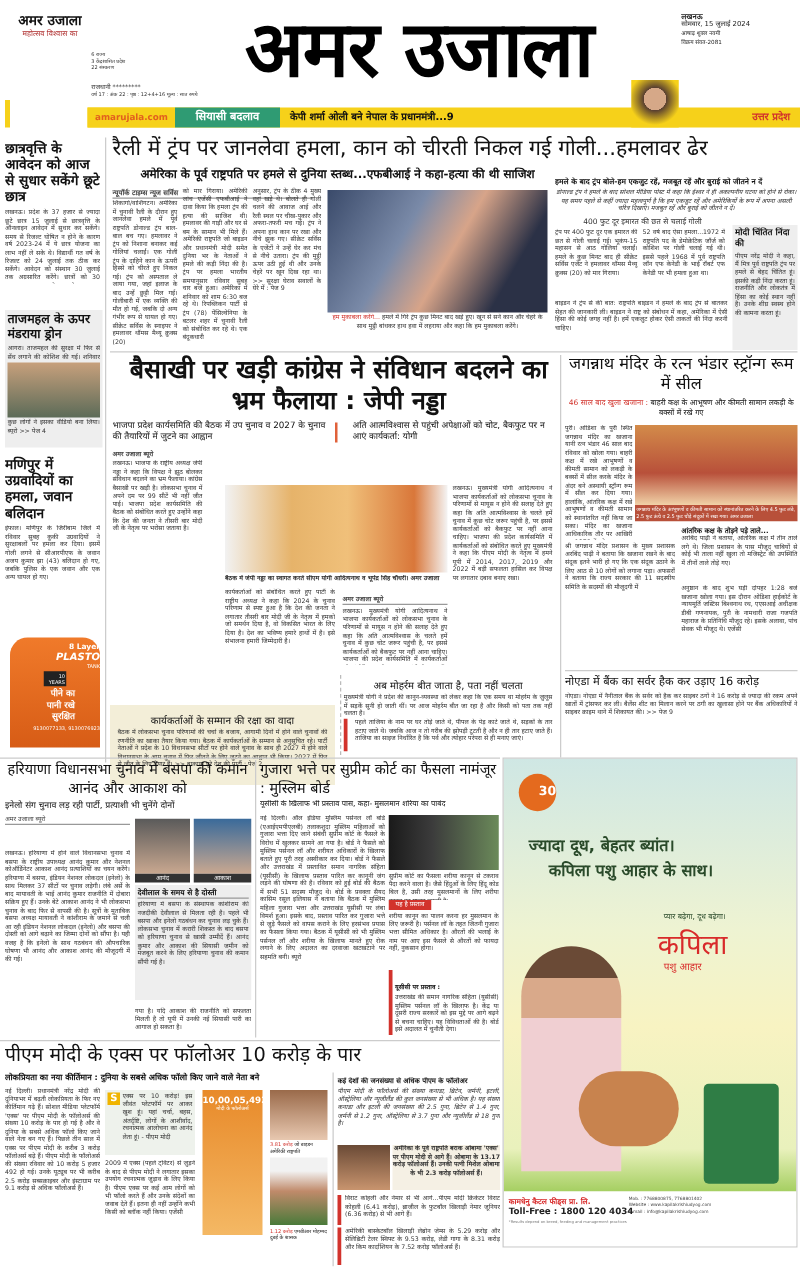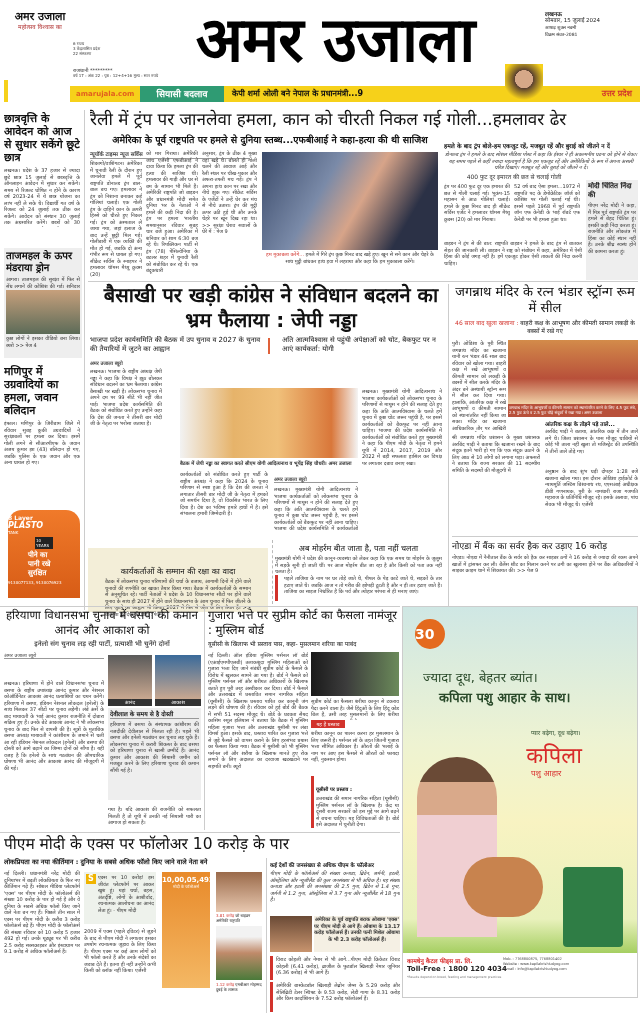--- a/index.html
+++ b/index.html
@@ -23,21 +23,21 @@
 .band .site{position:absolute;left:0;top:0;width:70px;height:16px;background:#f6d11a;color:#e25f1e;font-size:7px;font-weight:bold;line-height:16px;padding-left:6px}
 .band .label{position:absolute;left:70px;top:0;width:84px;height:16px;background:#2f9b73;color:#fff;font-size:9px;font-weight:bold;line-height:16px;text-align:center}
 .band .teaser{position:absolute;left:162px;top:0;font-size:8px;font-weight:bold;line-height:16px;color:#111}
 .band .state{position:absolute;right:8px;top:0;font-size:8px;font-weight:bold;color:#d2332c;line-height:16px}
 .olipic{left:505px;top:64px;width:38px;height:38px;background:radial-gradient(circle at 50% 40%,#d6a888 30%,#5a4030 31%,#f6d11a 70%)}
 .leftbar{left:4px;top:80px;width:4px;height:22px;background:#f6d11a}
 .modipic{background:linear-gradient(#e88a2a,#f4b864)}
 .yellowbox{background:#f3eed8}
 .grey{background:#eeeeee}
 .red{color:#d2332c}
-.plasto{background:linear-gradient(#f07a2a,#d75c16);color:#fff;text-align:left;border-radius:14px 14px 0 0}
+.plasto{background:linear-gradient(#f07a2a,#d75c16);color:#fff;text-align:right;border-radius:14px 14px 0 0}
 .kapila{background:linear-gradient(180deg,#cfe7e4 0%,#eef3d2 35%,#f8f3c2 55%,#e9f1bc 80%,#8cc240 92%,#fff 94%)}
 </style>
 </head>
 <body>
 
 <div class="abs leftbar"></div>
 <div class="abs logo75">
   <div class="brand">अमर उजाला</div>
   <div class="tag">महोत्सव विश्वास का</div>
 </div>
@@ -117,21 +117,21 @@
 <div class="abs" style="left:268px;top:338px;width:2px;height:16px;background:#e0613a"></div>
 <div class="abs hd" style="left:282px;top:336px;width:160px;font-size:7px;line-height:9px;font-weight:normal">अति आत्मविश्वास से पहुंची अपेक्षाओं को चोट, बैकफुट पर न आएं कार्यकर्ता: योगी</div>
 <div class="abs" style="left:90px;top:360px;width:70px;font-size:5px;font-weight:bold;color:#444">अमर उजाला ब्यूरो</div>
 <div class="abs txt" style="left:90px;top:368px;width:72px;height:162px">लखनऊ। भाजपा के राष्ट्रीय अध्यक्ष जेपी नड्डा ने कहा कि विपक्ष ने झूठ बोलकर संविधान बदलने का भ्रम फैलाया। कांग्रेस बैसाखी पर खड़ी है। लोकसभा चुनाव में अपने दम पर 99 सीटें भी नहीं जीत पाई। भाजपा प्रदेश कार्यसमिति की बैठक को संबोधित करते हुए उन्होंने कहा कि देश की जनता ने तीसरी बार मोदी जी के नेतृत्व पर भरोसा जताया है।</div>
 <div class="abs img" style="left:180px;top:388px;width:178px;height:70px;background:linear-gradient(90deg,#f2f2f2 0%,#e6b36a 30%,#f0c07a 55%,#d9773a 85%,#f4f4f4 100%)"></div>
 <div class="abs txt" style="left:180px;top:460px;width:178px;height:8px;font-weight:bold">बैठक में जेपी नड्डा का स्वागत करते सीएम योगी आदित्यनाथ व भूपेंद्र सिंह चौधरी। अमर उजाला</div>
 <div class="abs txt" style="left:180px;top:471px;width:88px;height:60px">कार्यकर्ताओं को संबोधित करते हुए पार्टी के राष्ट्रीय अध्यक्ष ने कहा कि 2024 के चुनाव परिणाम से स्पष्ट हुआ है कि देश की जनता ने लगातार तीसरी बार मोदी जी के नेतृत्व में हमको जो समर्थन दिया है, वो विकसित भारत के लिए दिया है। देश का भविष्य हमारे हाथों में है। इसे संभालना हमारी जिम्मेदारी है।</div>
 <div class="abs" style="left:274px;top:476px;width:84px;font-size:5px;font-weight:bold;color:#444;border-bottom:1px solid #999">अमर उजाला ब्यूरो</div>
 <div class="abs txt" style="left:274px;top:486px;width:84px;height:46px">लखनऊ। मुख्यमंत्री योगी आदित्यनाथ ने भाजपा कार्यकर्ताओं को लोकसभा चुनाव के परिणामों से मायूस न होने की सलाह देते हुए कहा कि अति आत्मविश्वास के चलते हमें चुनाव में कुछ चोट जरूर पहुंची है, पर इससे कार्यकर्ताओं को बैकफुट पर नहीं आना चाहिए। भाजपा की प्रदेश कार्यसमिति में कार्यकर्ताओं को संबोधित करते हुए मुख्यमंत्री ने कहा कि पीएम मोदी के नेतृत्व में हमने यूपी में 2014, 2017, 2019 और 2022 में बड़ी सफलता हासिल कर विपक्ष पर लगातार दबाव बनाए रखा।</div>
 <div class="abs txt" style="left:362px;top:388px;width:80px;height:146px">लखनऊ। मुख्यमंत्री योगी आदित्यनाथ ने भाजपा कार्यकर्ताओं को लोकसभा चुनाव के परिणामों से मायूस न होने की सलाह देते हुए कहा कि अति आत्मविश्वास के चलते हमें चुनाव में कुछ चोट जरूर पहुंची है, पर इससे कार्यकर्ताओं को बैकफुट पर नहीं आना चाहिए। भाजपा की प्रदेश कार्यसमिति में कार्यकर्ताओं को संबोधित करते हुए मुख्यमंत्री ने कहा कि पीएम मोदी के नेतृत्व में हमने यूपी में 2014, 2017, 2019 और 2022 में बड़ी सफलता हासिल कर विपक्ष पर लगातार दबाव बनाए रखा।</div>
-<div class="abs yellowbox" style="left:88px;top:548px;width:180px;height:64px;padding:17px">
+<div class="abs yellowbox" style="left:88px;top:564px;width:180px;height:64px;padding:6px">
   <div class="hd" style="font-size:8px;text-align:center;font-weight:normal">कार्यकर्ताओं के सम्मान की रक्षा का वादा</div>
   <div class="txt" style="height:50px;margin-top:2px">बैठक में लोकसभा चुनाव परिणामों की चर्चा के बजाय, आगामी दिनों में होने वाले चुनावों की रणनीति का खाका तैयार किया गया। बैठक में कार्यकर्ताओं के सम्मान से अनुसूचित रहे। पार्टी नेताओं ने प्रदेश के 10 विधानसभा सीटों पर होने वाले चुनाव के साथ ही 2027 में होने वाले विधानसभा के आम चुनाव में फिर जीतने के लिए जुटने का आह्वान भी किया। 2027 में फिर से जीत के लिए तैयार हैं। &gt;&gt; बाकाया पूरे देश की पार्टी : पेज 2</div>
 </div>
 <div class="abs" style="left:272px;top:540px;width:172px;height:64px;padding:2px;border-left:1px dashed #bbb">
   <div class="hd" style="font-size:8px;text-align:center;font-weight:normal">अब मोहर्रम बीत जाता है, पता नहीं चलता</div>
   <div class="txt" style="height:20px;margin-top:2px">मुख्यमंत्री योगी ने प्रदेश की कानून-व्यवस्था को लेकर कहा कि एक समय था मोहर्रम के जुलूस में सड़कें सूनी हो जाती थीं। पर आज मोहर्रम बीत जा रहा है और किसी को पता तक नहीं चलता है।</div>
   <div class="txt" style="height:26px;padding-left:6px;border-left:3px solid #d2332c">पहले ताजिया के नाम पर घर तोड़े जाते थे, पीपल के पेड़ काटे जाते थे, सड़कों के तार हटाए जाते थे। जबकि आज न तो गरीब की झोपड़ी टूटती है और न ही तार हटाए जाते हैं। ताजिया का साइज निर्धारित है कि पर्व और त्योहार परंपरा से ही मनाए जाएं।</div>
 </div>
 
 <div class="abs rule" style="left:448px;top:284px;width:1px;height:322px"></div>
@@ -148,21 +148,21 @@
   <div class="hd" style="font-size:5.5px">आंतरिक कक्ष के तोड़ने पड़े ताले...</div>
   <div class="txt" style="height:38px">अरबिंद पाढ़ी ने बताया, आंतरिक कक्ष में तीन ताले लगे थे। जिला प्रशासन के पास मौजूद चाबियों से कोई भी ताला नहीं खुला तो मजिस्ट्रेट की उपस्थिति में तीनों ताले तोड़े गए।</div>
 </div>
 <div class="abs txt" style="left:545px;top:468px;width:93px;height:64px">अनुष्ठान के बाद शुभ घड़ी दोपहर 1:28 बजे खजाना खोला गया। इस दौरान ओडिशा हाईकोर्ट के न्यायमूर्ति जस्टिस बिश्वनाथ रथ, एएसआई अधीक्षक डीबी गणनायक, पुरी के नामधारी राजा गजपति महाराज के प्रतिनिधि मौजूद रहे। इसके अलावा, पांच सेवक भी मौजूद थे। एजेंसी</div>
 <div class="abs rule" style="left:452px;top:536px;width:186px;height:1px"></div>
 <div class="abs hd" style="left:452px;top:540px;width:186px;font-size:9px;line-height:12px;font-weight:normal">नोएडा में बैंक का सर्वर हैक कर उड़ाए 16 करोड़</div>
 <div class="abs txt" style="left:452px;top:554px;width:186px;height:26px">नोएडा। नोएडा में नैनीताल बैंक के सर्वर को हैक कर साइबर ठगों ने 16 करोड़ से ज्यादा की रकम अपने खातों में ट्रांसफर कर ली। बैलेंस शीट का मिलान करने पर ठगी का खुलासा होने पर बैंक अधिकारियों ने साइबर क्राइम थाने में शिकायत की। &gt;&gt; पेज 9</div>
 
 <div class="abs rule" style="left:0;top:606px;width:400px;height:1px"></div>
 <div class="abs hd" style="left:4px;top:608px;width:196px;font-size:11.5px;line-height:15px;text-align:center;font-weight:normal">हरियाणा विधानसभा चुनाव में बसपा की कमान आनंद और आकाश को</div>
-<div class="abs hd" style="left:4px;top:640px;width:196px;font-size:7px;line-height:9px;text-align:center;font-weight:normal">इनेलो संग चुनाव लड़ रही पार्टी, प्रत्याशी भी चुनेंगे दोनों</div>
+<div class="abs hd" style="left:4px;top:640px;width:196px;font-size:7px;line-height:9px;font-weight:normal">इनेलो संग चुनाव लड़ रही पार्टी, प्रत्याशी भी चुनेंगे दोनों</div>
 <div class="abs" style="left:4px;top:652px;width:100px;font-size:5px;color:#444;border-bottom:1px solid #999">अमर उजाला ब्यूरो</div>
 <div class="abs txt" style="left:4px;top:680px;width:100px;height:150px">लखनऊ। हरियाणा में होने वाले विधानसभा चुनाव में बसपा के राष्ट्रीय उपाध्यक्ष आनंद कुमार और नेशनल कोऑर्डिनेटर आकाश आनंद प्रत्याशियों का चयन करेंगे। हरियाणा में बसपा, इंडियन नेशनल लोकदल (इनेलो) के साथ मिलकर 37 सीटों पर चुनाव लड़ेगी। लंबे अर्से के बाद मायावती के भाई आनंद कुमार राजनीति में दोबारा सक्रिय हुए हैं। उनके बेटे आकाश आनंद ने भी लोकसभा चुनाव के बाद फिर से वापसी की है। सूत्रों के मुताबिक बसपा अध्यक्ष मायावती ने कांशीराम के जमाने से चली आ रही इंडियन नेशनल लोकदल (इनेलो) और बसपा की दोस्ती को आगे बढ़ाने का जिम्मा दोनों को सौंपा है। यही वजह है कि इनेलो के साथ गठबंधन की औपचारिक घोषणा भी आनंद और आकाश आनंद की मौजूदगी में की गई।</div>
 <div class="abs img" style="left:108px;top:655px;width:44px;height:44px;background:linear-gradient(#5a5a5a,#c9a890)"></div>
 <div class="abs img" style="left:155px;top:655px;width:46px;height:44px;background:linear-gradient(#3a6a9a,#c9a890)"></div>
 <div class="abs" style="left:108px;top:699px;width:44px;height:7px;background:#333;color:#fff;font-size:5px;text-align:center">आनंद</div>
 <div class="abs" style="left:155px;top:699px;width:46px;height:7px;background:#333;color:#fff;font-size:5px;text-align:center">आकाश</div>
 <div class="abs grey" style="left:108px;top:708px;width:93px;height:92px;padding:2px">
   <div class="hd" style="font-size:6px;border-bottom:1px solid #999">देवीलाल के समय से है दोस्ती</div>
   <div class="txt" style="height:74px;margin-top:2px">हरियाणा में बसपा के संस्थापक कांशीराम की नजदीकी देवीलाल से मिलता रही है। पहले भी बसपा और इनेलो गठबंधन कर चुनाव लड़ चुके हैं। लोकसभा चुनाव में करारी शिकस्त के बाद बसपा को हरियाणा चुनाव से खासी उम्मीदें हैं। आनंद कुमार और आकाश की सियासी जमीन को मजबूत करने के लिए हरियाणा चुनाव की कमान सौंपी गई है।</div>
 </div>
@@ -175,22 +175,22 @@
 <div class="abs img" style="left:311px;top:652px;width:88px;height:44px;background:linear-gradient(90deg,#1a1a1a,#3c3c3c 40%,#6b8a5a)"></div>
 <div class="abs txt" style="left:311px;top:698px;width:88px;height:22px">सुप्रीम कोर्ट का फैसला शरीया कानून से टकराव पैदा करने वाला है। जैसे हिंदुओं के लिए हिंदू कोड बिल है, उसी तरह मुसलमानों के लिए शरीया कानून का पालन जरूरी है।</div>
 <div class="abs" style="left:311px;top:720px;width:34px;height:8px;background:#d2332c;color:#fff;font-size:5px;line-height:8px;text-align:center">यह है प्रस्ताव</div>
 <div class="abs txt" style="left:311px;top:730px;width:88px;height:44px">शरीया कानून का पालन करना हर मुसलमान के लिए जरूरी है। पर्सनल लॉ के तहत जितनी गुजारा भत्ता सीमित अधिकार है। औरतों की भलाई के नाम पर आए इस फैसले से औरतों को फायदा नहीं, नुकसान होगा।</div>
 <div class="abs" style="left:311px;top:776px;width:88px;height:52px;border-left:3px solid #d2332c;padding-left:2px">
   <span class="hd" style="font-size:5px">यूसीसी पर प्रस्ताव :</span>
   <div class="txt" style="height:44px">उत्तराखंड की समान नागरिक संहिता (यूसीसी) मुस्लिम पर्सनल लॉ के खिलाफ है। केंद्र या दूसरी राज्य सरकारें को इस मुद्दे पर आगे बढ़ने से बचना चाहिए। यह विविधताओं की है। बोर्ड इसे अदालत में चुनौती देगा।</div>
 </div>
 
 <div class="abs kapila" style="left:402px;top:606px;width:236px;height:392px;border:1px solid #ccc;overflow:hidden">
-  <div style="position:absolute;left:12px;top:12px;width:30px;height:30px;border-radius:50%;background:#e46a1e;color:#fff;font-size:14px;font-weight:bold;text-align:left;line-height:30px">30</div>
-  <div style="position:absolute;left:20px;top:62px;width:200px;font-size:13px;font-weight:normal;color:#2a4a2a;line-height:17px">ज्यादा दूध, बेहतर ब्यांत।</div>
+  <div style="position:absolute;left:12px;top:12px;width:30px;height:30px;border-radius:50%;background:#e46a1e;color:#fff;font-size:10px;font-weight:bold;text-align:right;line-height:30px">30</div>
+  <div style="position:absolute;left:20px;top:62px;width:200px;font-size:13px;font-weight:bold;color:#2a4a2a;line-height:17px">ज्यादा दूध, बेहतर ब्यांत।</div>
   <div style="position:absolute;left:36px;top:82px;width:200px;font-size:13px;font-weight:bold;color:#2a4a2a;line-height:17px">कपिला पशु आहार के साथ।</div>
   <div style="position:absolute;left:128px;top:122px;font-size:6px;color:#2a4a2a">प्यार बढ़ेगा, दूध बढ़ेगा।</div>
   <div style="position:absolute;left:96px;top:132px;width:110px;font-size:22px;font-weight:400;color:#d82a2a;text-align:center">कपिला</div>
   <div style="position:absolute;left:128px;top:160px;font-size:8px;color:#d82a2a">पशु आहार</div>
   <div style="position:absolute;left:14px;top:150px;width:80px;height:180px;border-radius:40px 40px 0 0;background:linear-gradient(#6a4a36 0 14%,#d9a98a 14% 32%,#f0cfd2 32%)"></div>
   <div style="position:absolute;left:60px;top:250px;width:80px;height:60px;border-radius:30px;background:#c8834e"></div>
   <div style="position:absolute;left:160px;top:260px;width:60px;height:80px;background:#2f7d45;border-radius:4px"></div>
   <div style="position:absolute;left:0;top:346px;width:236px;height:46px;background:#fff;padding:4px">
     <div style="font-size:6px;color:#d82a2a;font-weight:bold">कामधेनु कैटल फीड्स प्रा. लि.</div>
     <div style="font-size:7px;font-weight:bold;color:#222">Toll-Free : 1800 120 4034</div>

